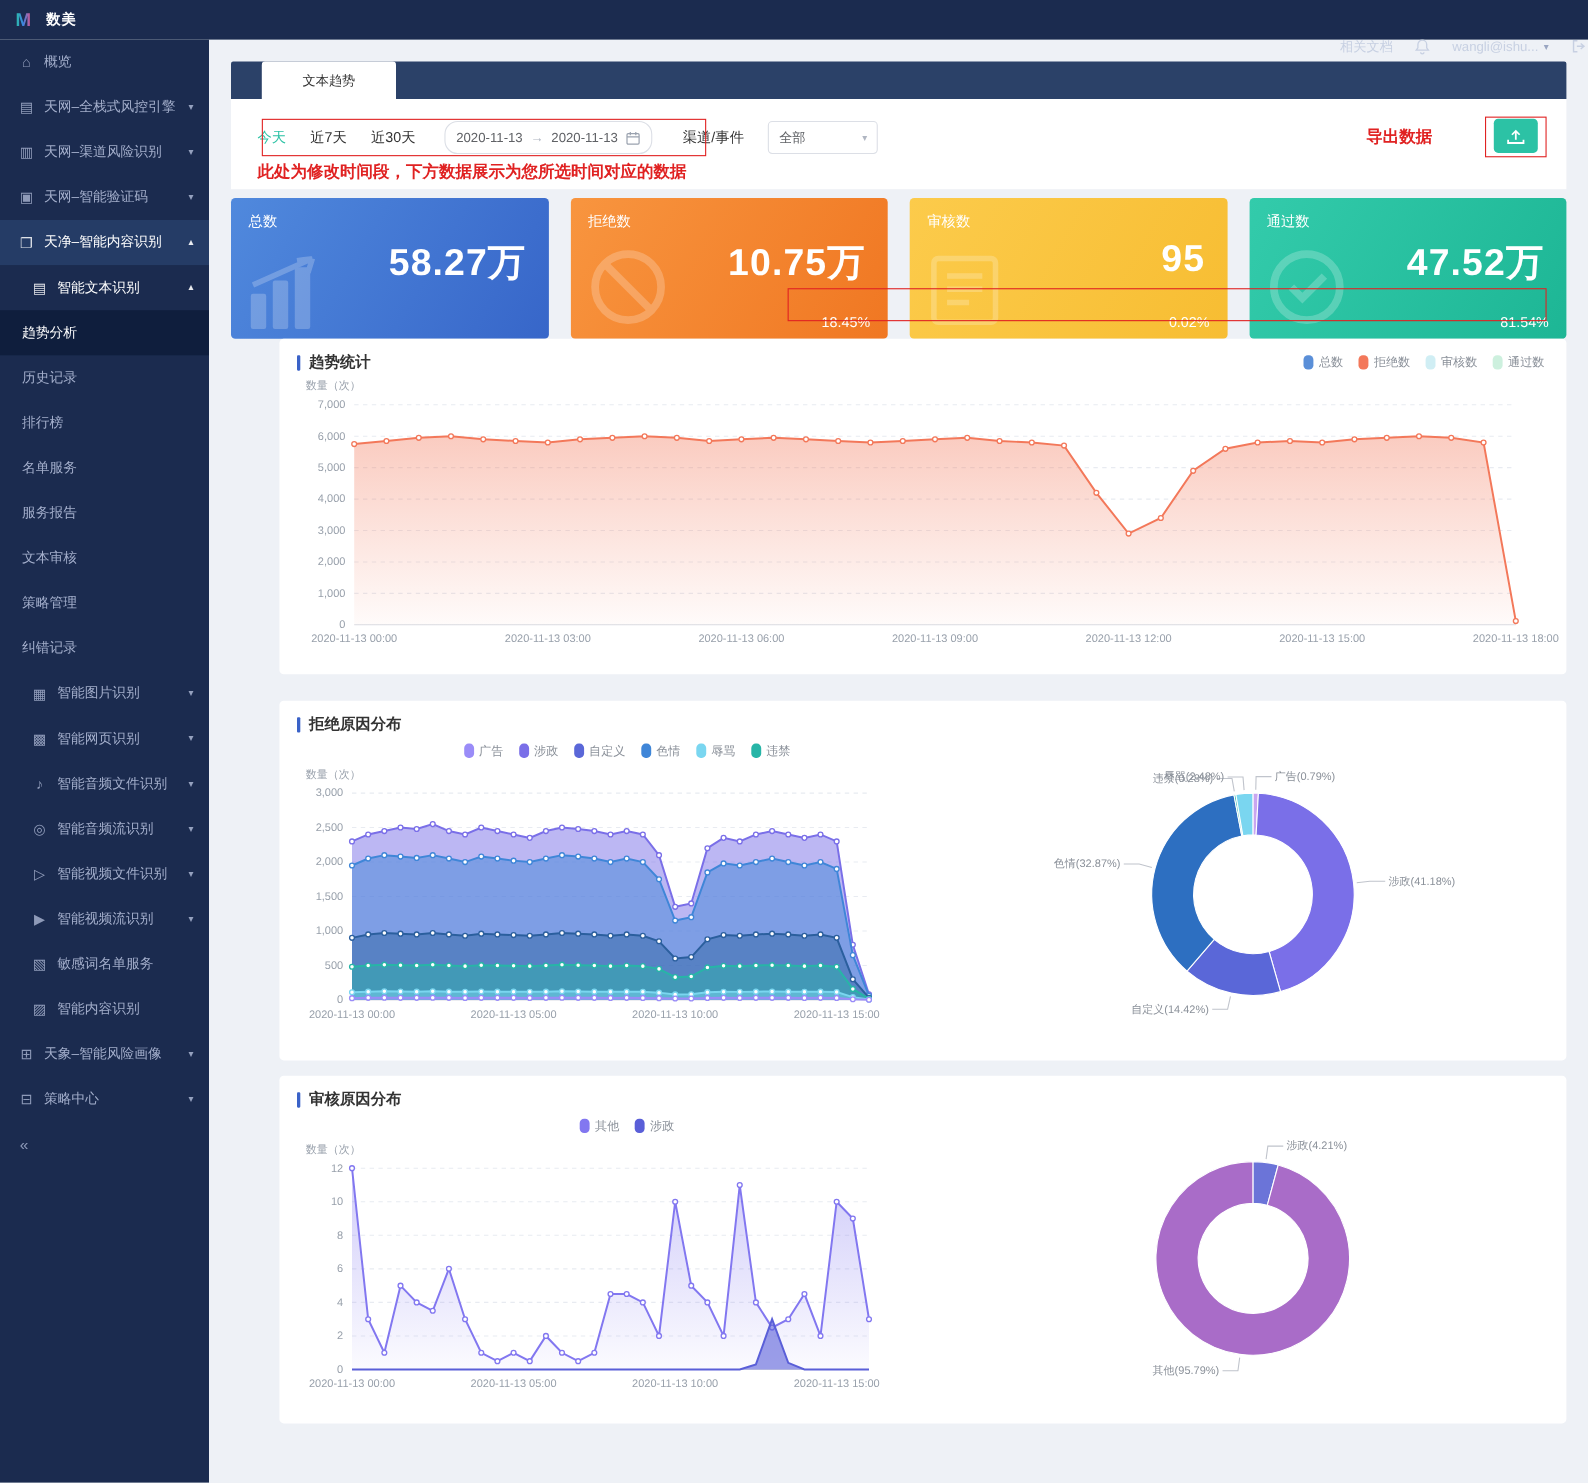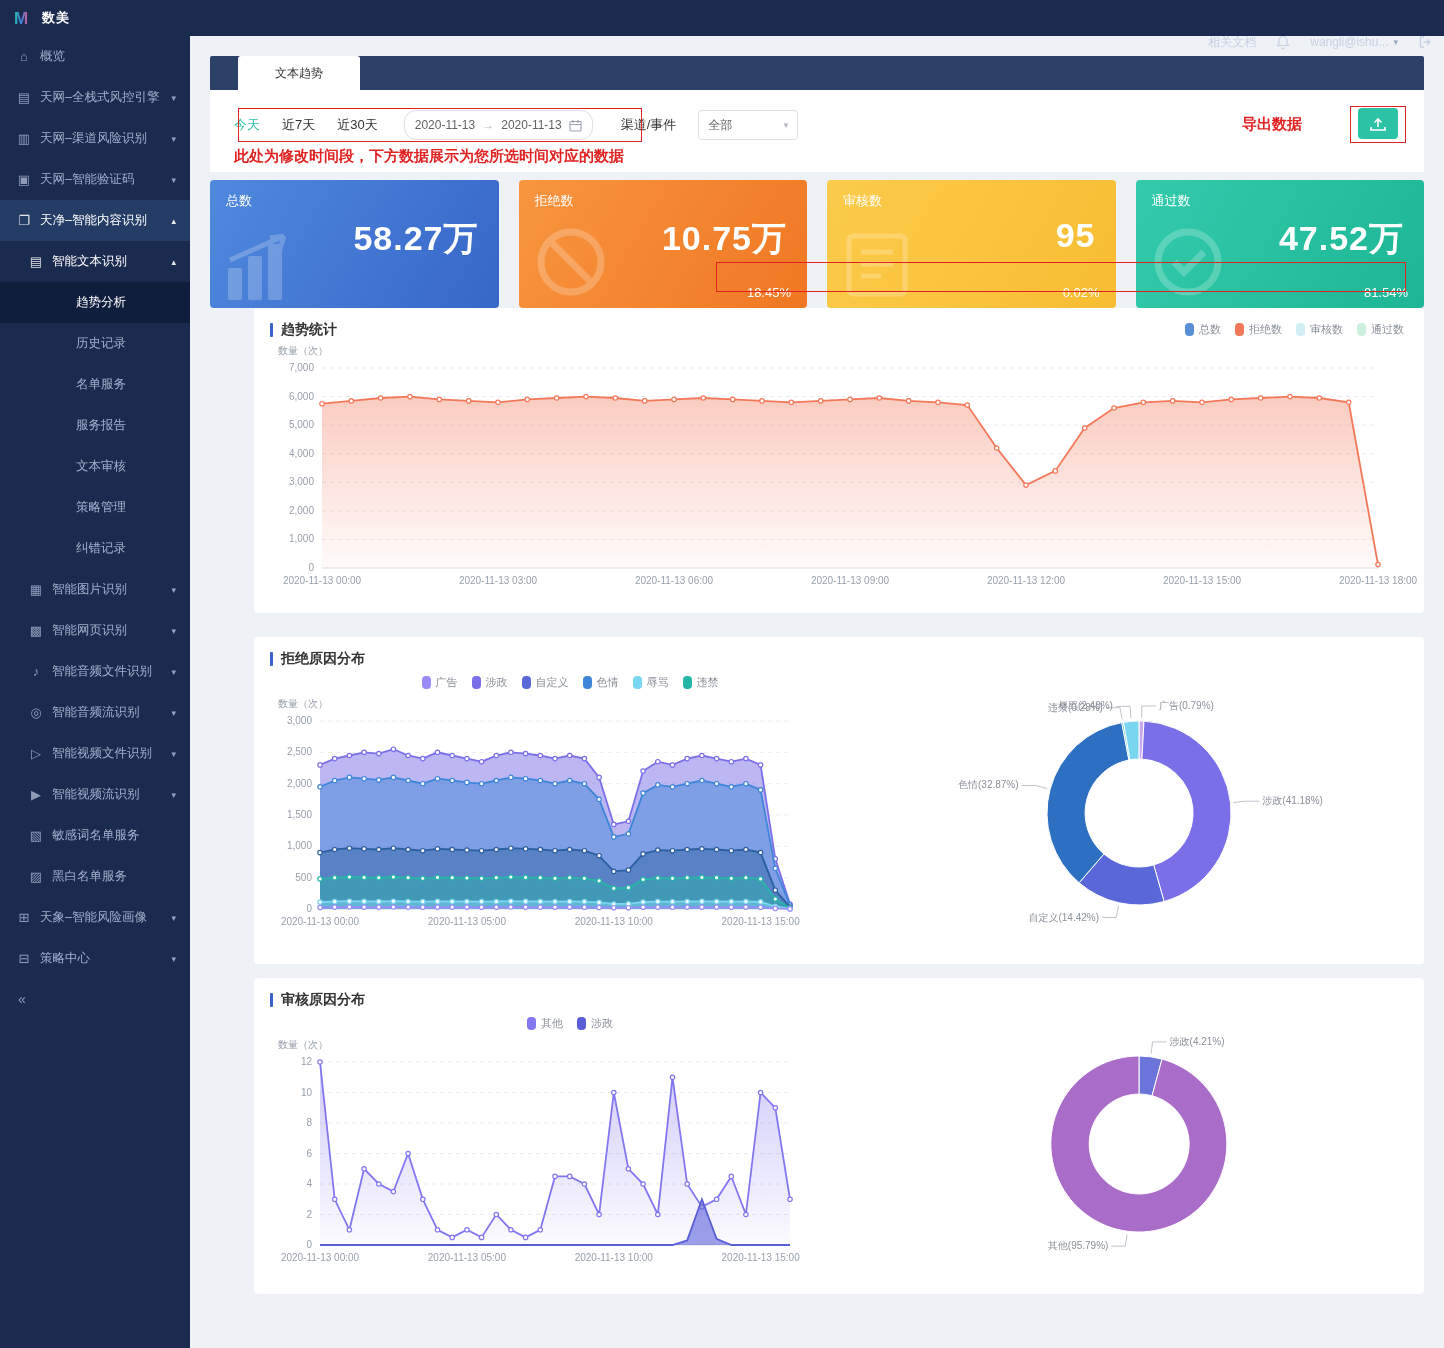--- a/index.html
+++ b/index.html
@@ -3,30 +3,30 @@
 <meta charset="utf-8">
 <style>
   * { margin:0; padding:0; box-sizing:border-box; }
   html,body { width:1444px; height:1348px; overflow:hidden; }
   body { font-family:"Liberation Sans","DejaVu Sans",sans-serif; background:#eef1f6; position:relative; }
 
   
   .topbar { position:absolute; left:0; top:0; width:100%; height:36px; background:#1b2b4f; display:flex; align-items:center; z-index:6; }
   .logo { width:190px; display:flex; align-items:center; padding-left:14px; gap:6px; }
   .logo-text { color:#fff; font-size:13px; font-weight:bold; letter-spacing:1px; }
-  .topbar-right { margin-left:auto; display:flex; align-items:center; gap:20px; padding-right:12px; color:#c7d0e2; font-size:12px;margin-top:48px; }
+  .topbar-right { margin-left:auto; display:flex; align-items:center; gap:20px; padding-right:2px; color:#c7d0e2; font-size:12px;margin-top:48px; }
   .topbar-right .tb-item { display:flex; align-items:center; gap:5px; cursor:pointer; }
   .caret-txt { font-size:9px; color:#9aa6c2; }
 
   
   .sidebar { position:absolute; left:0; top:36px; bottom:0; width:190px; background:#1b2b4f; z-index:5; overflow:hidden; }
   .side-item { height:41px; display:flex; align-items:center; font-size:12.5px; color:#a3aecb; cursor:pointer; position:relative; white-space:nowrap; }
   .side-item .glyph { width:16px; margin-right:8px; font-size:13px; opacity:.85; text-align:center; flex:none; }
   .side-item .caret { position:absolute; right:14px; font-size:9px; opacity:.9; }
-  .lv0 { padding-left:16px; } .lv1 { padding-left:28px; } .lv2 { padding-left:76px; }
+  .lv0 { padding-left:16px; } .lv1 { padding-left:28px; } .lv2 { padding-left:20px; }
   .side-item.open { color:#fff; }
   .side-item.parent-open { background:#253c66; color:#fff; }
   .side-item.active { background:#0f1e3d; color:#fff; }
   .collapse-row { height:40px; display:flex; align-items:center; padding-left:18px; color:#8d99b8; font-size:14px; cursor:pointer; }
 
   
   .main { position:absolute; left:190px; top:36px; right:0; bottom:0; padding:20px 20px 8px; }
   .tabstrip { height:34px; background:#2b4168; border-radius:2px 2px 0 0; padding-left:28px; display:flex; }
   .tab { width:122px; background:#fff; color:#333; font-size:12px; display:flex; align-items:center; justify-content:center; border-radius:3px 3px 0 0; cursor:pointer; }
 
@@ -137,20 +137,23 @@
         <span class="glyph">▤</span>
         <span>智能文本识别</span>
         <span class="caret">▴</span>
       </div>
       <div class="side-item lv2 active" title="趋势分析">
         <span>趋势分析</span>
       </div>
       <div class="side-item lv2" title="历史记录">
         <span>历史记录</span>
       </div>
+      <div class="side-item lv2" title="排行榜">
+        <span>排行榜</span>
+      </div>
       <div class="side-item lv2" title="名单服务">
         <span>名单服务</span>
       </div>
       <div class="side-item lv2" title="服务报告">
         <span>服务报告</span>
       </div>
       <div class="side-item lv2" title="文本审核">
         <span>文本审核</span>
       </div>
       <div class="side-item lv2" title="策略管理">
@@ -188,21 +191,21 @@
         <span class="glyph">▶</span>
         <span>智能视频流识别</span>
         <span class="caret">▾</span>
       </div>
       <div class="side-item lv1" title="敏感词名单服务">
         <span class="glyph">▧</span>
         <span>敏感词名单服务</span>
       </div>
       <div class="side-item lv1" title="黑白名单服务">
         <span class="glyph">▨</span>
-        <span>黑白名单服务</span>
+        <span>智能内容识别</span>
       </div>
       <div class="side-item lv0" title="天象–智能风险画像">
         <span class="glyph">⊞</span>
         <span>天象–智能风险画像</span>
         <span class="caret">▾</span>
       </div>
       <div class="side-item lv0" title="策略中心">
         <span class="glyph">⊟</span>
         <span>策略中心</span>
         <span class="caret">▾</span>

